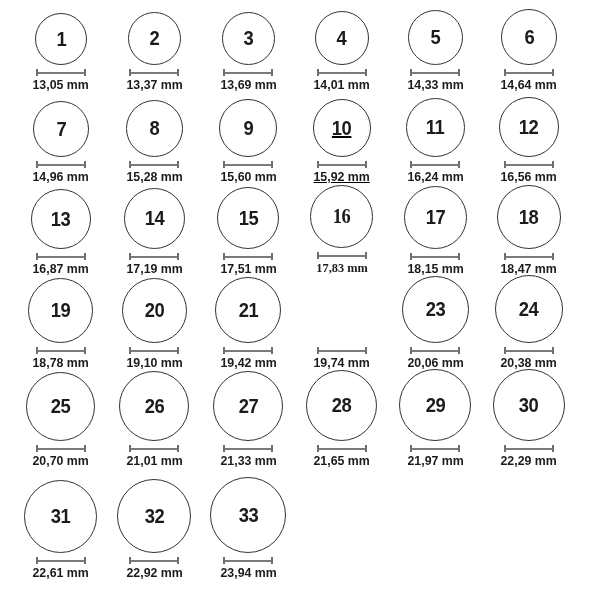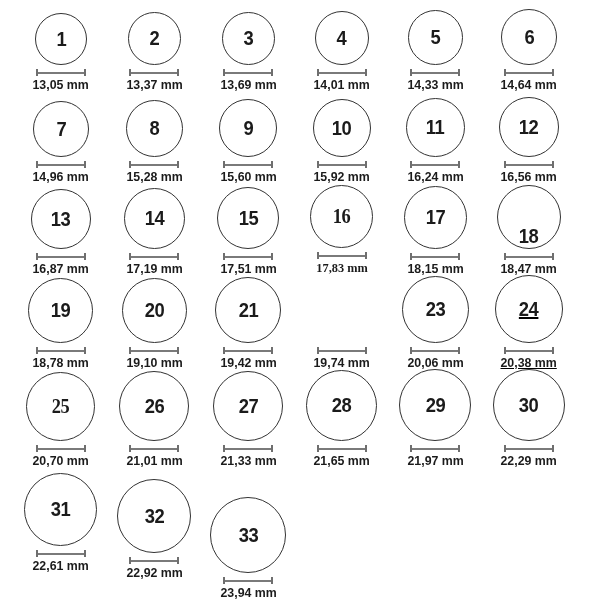--- a/index.html
+++ b/index.html
@@ -156,21 +156,21 @@
       </div>
       <div class="cell" style="padding-bottom: 4px;">
         <div class="ring-circle" style="width: 58px; height: 58px;">
           <span class="ring-number">9</span>
         </div>
         <div class="ruler">
           <div class="ruler-line"></div>
         </div>
         <div class="diameter-label">15,60 mm</div>
       </div>
-      <div class="cell" style="padding-bottom: 4px;">
+      <div class="cell" style="padding-bottom: 4px; text-decoration: underline;">
         <div class="ring-circle" style="width: 58px; height: 58px;">
           <span class="ring-number">10</span>
         </div>
         <div class="ruler">
           <div class="ruler-line"></div>
         </div>
         <div class="diameter-label">15,92 mm</div>
       </div>
       <div class="cell" style="padding-bottom: 4px;">
         <div class="ring-circle" style="width: 59px; height: 59px;">
@@ -231,21 +231,21 @@
       <div class="cell" style="padding-bottom: 6px;">
         <div class="ring-circle" style="width: 63px; height: 63px; text-align: right;">
           <span class="ring-number">17</span>
         </div>
         <div class="ruler">
           <div class="ruler-line"></div>
         </div>
         <div class="diameter-label">18,15 mm</div>
       </div>
       <div class="cell" style="padding-bottom: 6px;">
-        <div class="ring-circle" style="width: 64px; height: 64px; align-items: flex-end;">
+        <div class="ring-circle" style="width: 64px; height: 64px;">
           <span class="ring-number">18</span>
         </div>
         <div class="ruler">
           <div class="ruler-line"></div>
         </div>
         <div class="diameter-label">18,47 mm</div>
       </div>
     </div>
     <div class="row" style="height: 96px;">
       <div class="cell" style="padding-bottom: 8px;">
@@ -283,33 +283,33 @@
       </div>
       <div class="cell" style="padding-bottom: 8px;">
         <div class="ring-circle" style="width: 67px; height: 67px;">
           <span class="ring-number">23</span>
         </div>
         <div class="ruler">
           <div class="ruler-line"></div>
         </div>
         <div class="diameter-label">20,06 mm</div>
       </div>
-      <div class="cell" style="padding-bottom: 8px; text-decoration: underline;">
+      <div class="cell" style="padding-bottom: 8px;">
         <div class="ring-circle" style="width: 68px; height: 68px;">
           <span class="ring-number">24</span>
         </div>
         <div class="ruler">
           <div class="ruler-line"></div>
         </div>
         <div class="diameter-label">20,38 mm</div>
       </div>
     </div>
     <div class="row" style="height: 100px;">
       <div class="cell" style="padding-bottom: 10px;">
-        <div class="ring-circle" style="width: 69px; height: 69px; font-family: Liberation Serif, serif;">
+        <div class="ring-circle" style="width: 69px; height: 69px;">
           <span class="ring-number">25</span>
         </div>
         <div class="ruler">
           <div class="ruler-line"></div>
         </div>
         <div class="diameter-label">20,70 mm</div>
       </div>
       <div class="cell" style="padding-bottom: 10px;">
         <div class="ring-circle" style="width: 70px; height: 70px; text-align: right;">
           <span class="ring-number">26</span>
@@ -350,39 +350,39 @@
         <div class="ring-circle" style="width: 72px; height: 72px;">
           <span class="ring-number">30</span>
         </div>
         <div class="ruler">
           <div class="ruler-line"></div>
         </div>
         <div class="diameter-label">22,29 mm</div>
       </div>
     </div>
     <div class="row" style="height: 122px;">
-      <div class="cell" style="padding-bottom: 27px;">
+      <div class="cell" style="padding-bottom: 20px;">
         <div class="ring-circle" style="width: 73px; height: 73px;">
           <span class="ring-number">31</span>
         </div>
         <div class="ruler">
           <div class="ruler-line"></div>
         </div>
         <div class="diameter-label">22,61 mm</div>
       </div>
       <div class="cell" style="padding-bottom: 20px;">
         <div class="ring-circle" style="width: 74px; height: 74px;">
           <span class="ring-number">32</span>
         </div>
         <div class="ruler">
           <div class="ruler-line"></div>
         </div>
         <div class="diameter-label">22,92 mm</div>
       </div>
-      <div class="cell" style="">
+      <div class="cell" style="padding-bottom: 20px;">
         <div class="ring-circle" style="width: 76px; height: 76px;">
           <span class="ring-number">33</span>
         </div>
         <div class="ruler">
           <div class="ruler-line"></div>
         </div>
         <div class="diameter-label">23,94 mm</div>
       </div>
     </div>
   </div>

